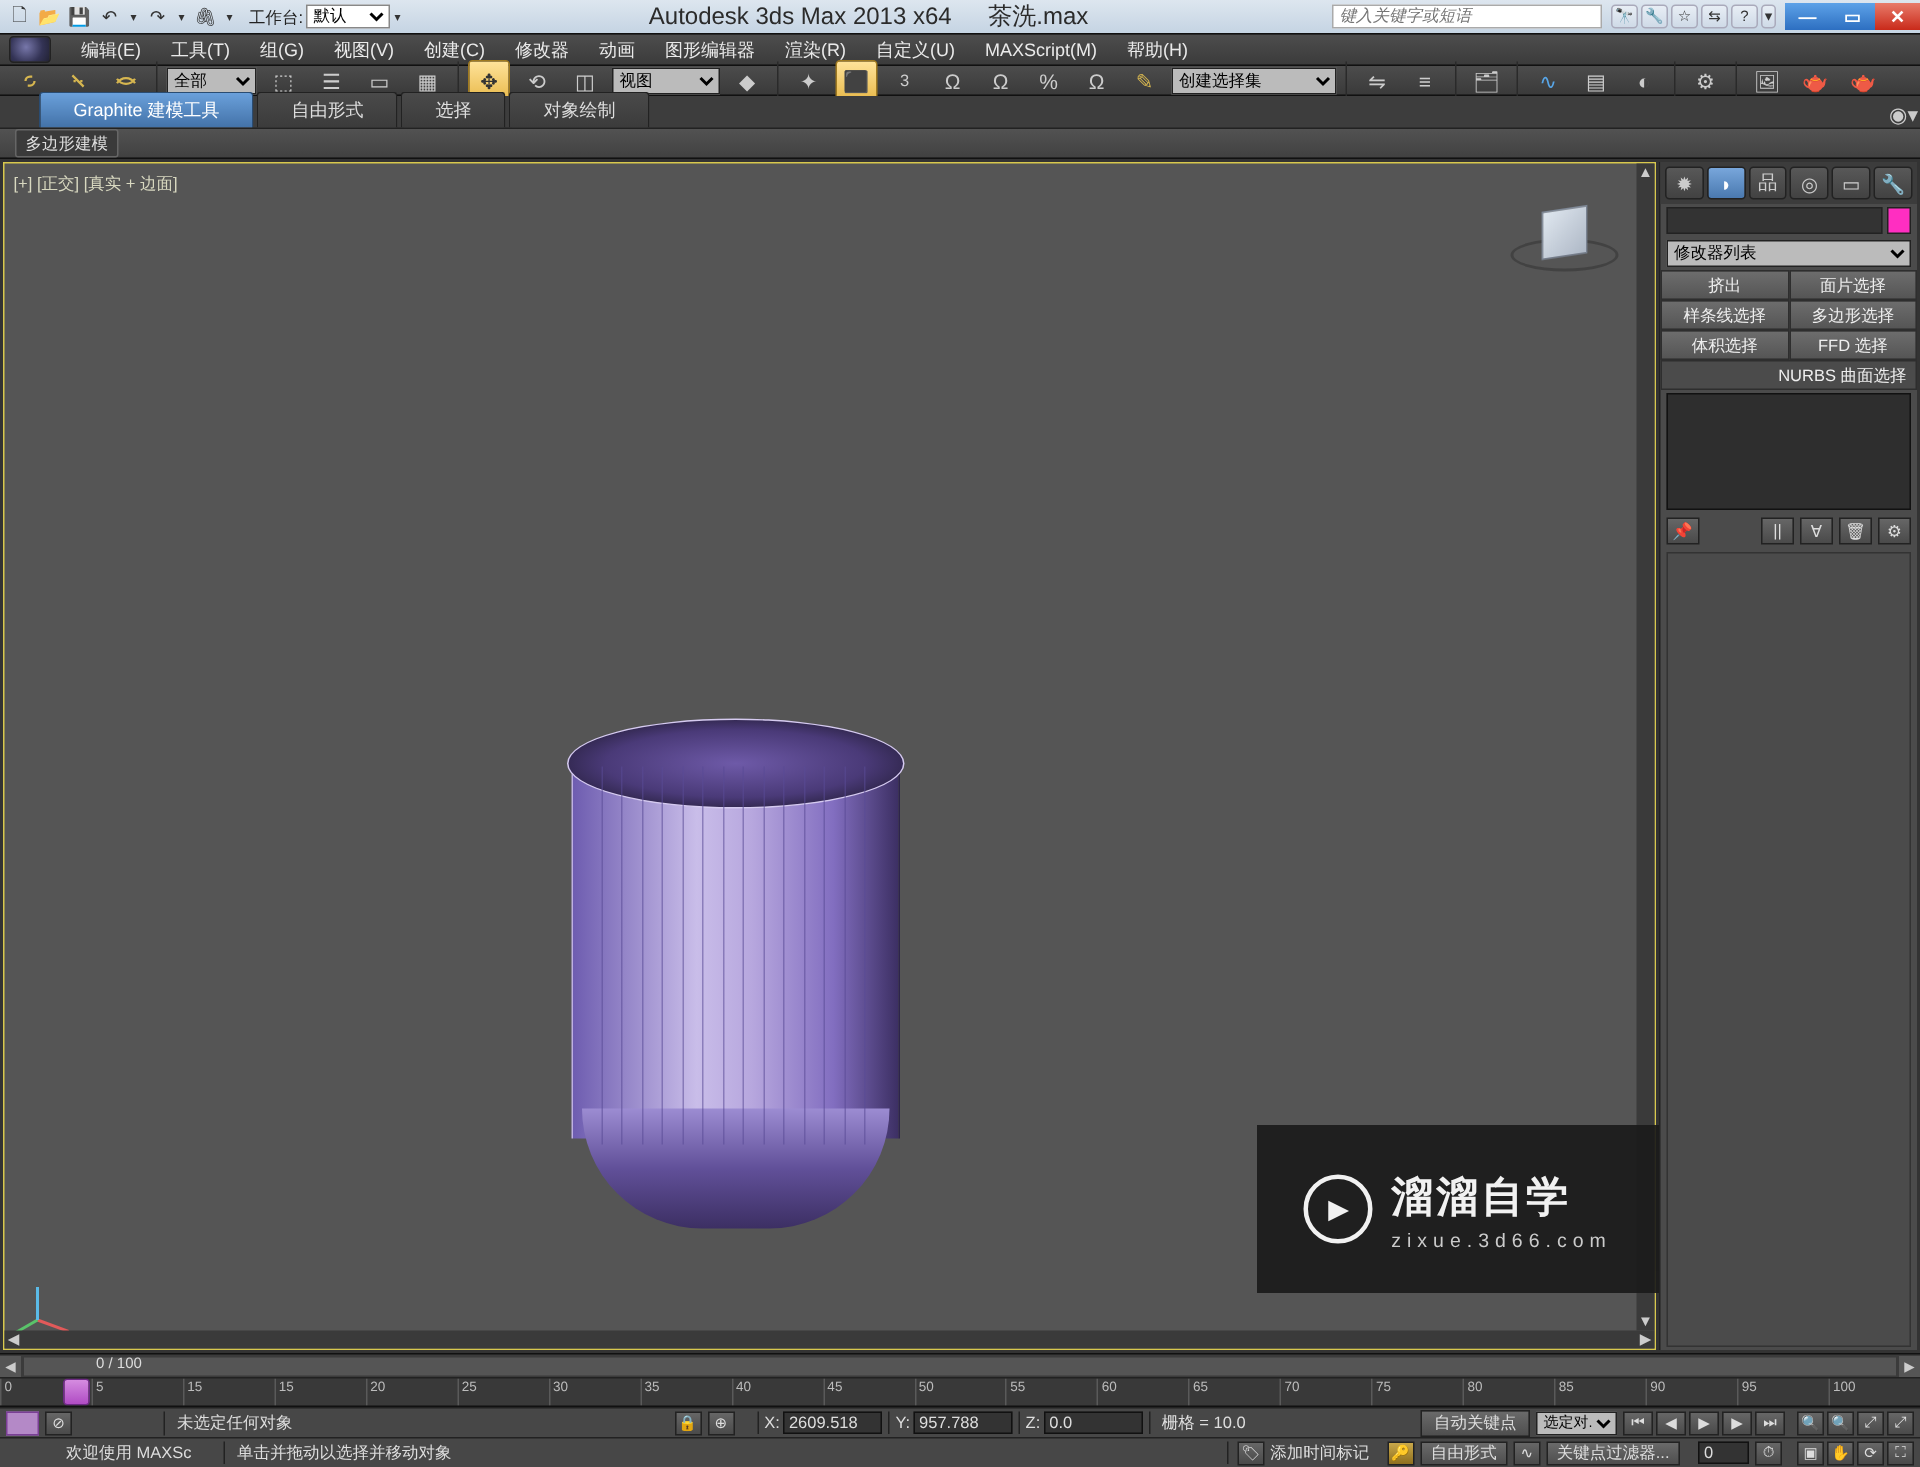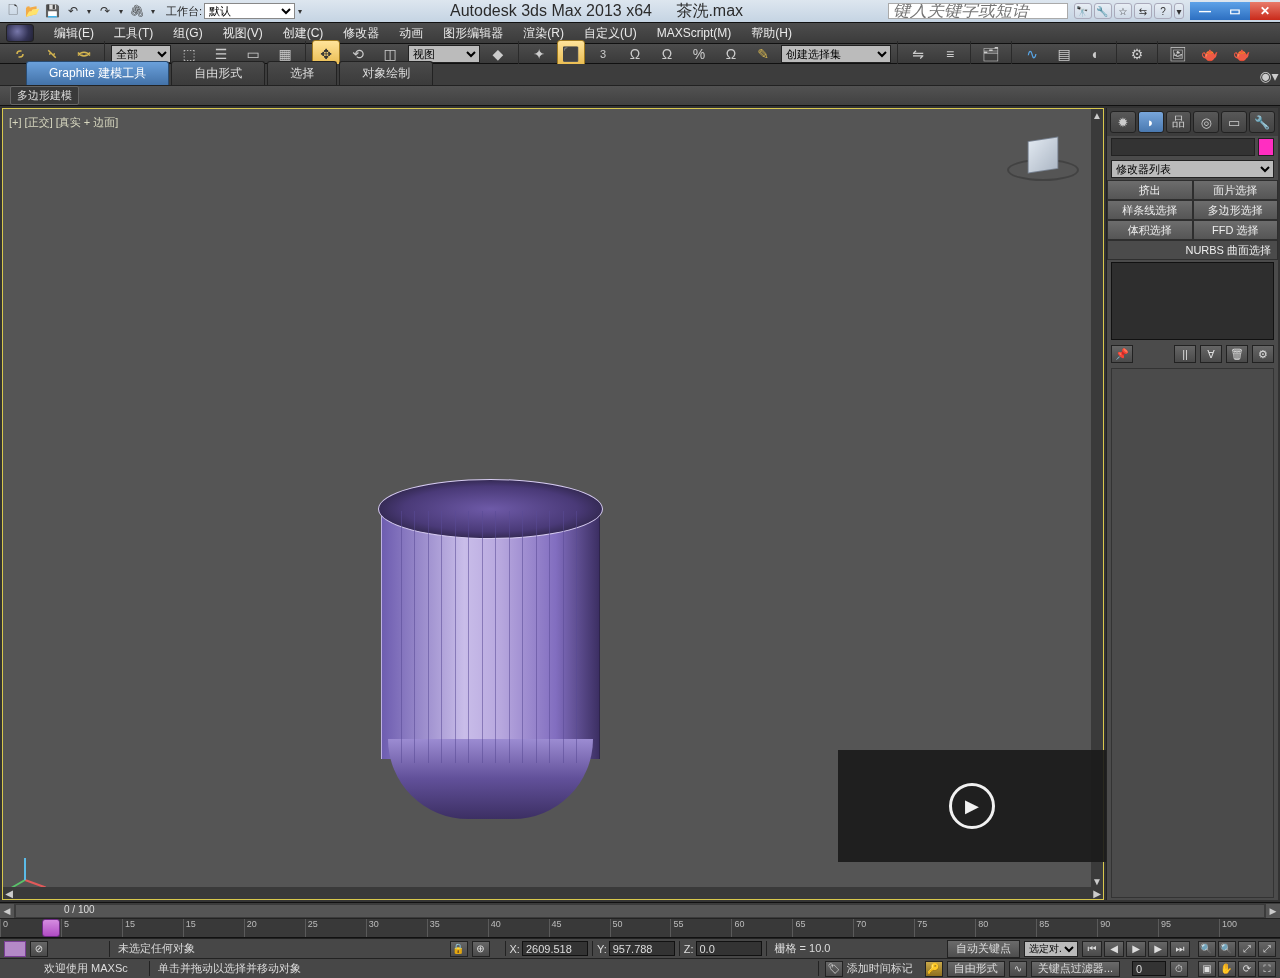--- a/index.html
+++ b/index.html
@@ -5,24 +5,24 @@
 * { margin: 0; padding: 0; box-sizing: border-box; font-family: "Microsoft YaHei", sans-serif; }
 html, body { width: 1280px; height: 978px; overflow: hidden; background: #333333; }
 body { display: flex; flex-direction: column; }
 
 
 .titlebar { background: linear-gradient(#dde6ef,#c5d4e3); height: 22px; display: flex; align-items: center; font-size: 11px; }
 .titlebar .qat { display: flex; align-items: center; gap: 2px; padding: 0 4px; }
 .qat-icon { width: 18px; height: 18px; display: flex; align-items: center; justify-content: center; font-size: 12px; color: #333; cursor: pointer; }
 .titlebar .wsblock { display: flex; align-items: center; margin-left: 4px; }
 .ws-label { font-size: 11px; color: #222; }
-.ws-select { width: 91px; height: 16px; background: #fff; border: 1px solid #888; font-size: 11px; margin-left: 2px; }
+.ws-select { width: 56px; height: 16px; background: #fff; border: 1px solid #888; font-size: 11px; margin-left: 2px; }
 .titlebar .title-center { flex: 1; text-align: center; color: #2b2b2b; font-size: 16px; }
 .titlebar .title-center .app { margin-right: 20px; }
-.titlebar .search { width: 180px; height: 16px; background: #fff; border: 1px solid #aaa; font-size: 17px; padding: 0 4px; color: #888; font-style: italic; margin-right: 6px; }
+.titlebar .search { width: 180px; height: 16px; background: #fff; border: 1px solid #aaa; font-size: 11px; padding: 0 4px; color: #888; font-style: italic; margin-right: 6px; }
 .titlebar .help-icons { display: flex; align-items: center; gap: 2px; }
 .help-icons .hi { background: linear-gradient(#e8eef5,#cfdae7); border: 1px solid #aab; width: 18px; height: 16px; border-radius: 3px; display: flex; align-items: center; justify-content: center; font-size: 10px; color: #333; }
 .titlebar .win-btns { display: flex; margin-left: 6px; }
 .win-btn { width: 30px; height: 18px; display: flex; align-items: center; justify-content: center; font-size: 12px; font-weight: bold; color: #fff; }
 .win-min { background: linear-gradient(#5da2e8,#2d6fc1); }
 .win-max { background: linear-gradient(#5da2e8,#2d6fc1); }
 .win-close { background: linear-gradient(#e87b6a,#c92a1a); }
 
 
 .menubar { background: linear-gradient(#4d4d4d,#3b3b3b); height: 22px; display: flex; align-items: center; padding: 0 6px; border-top: 1px solid #111; border-bottom: 1px solid #111; }
@@ -297,20 +297,24 @@
         <span class="sarrow">▶</span>
       </div>
       <div class="vp-scroll-v">
         <span class="sarrow">▲</span>
         <span class="sarrow">▼</span>
       </div>
     </div>
 
     <div class="watermark">
       <div class="wm-play">▶</div>
+      <div class="wm-text">
+        <div class="wm-title">溜溜自学</div>
+        <div class="wm-sub">zixue.3d66.com</div>
+      </div>
     </div>
   </div>
 
   <div class="cmdpanel">
     <div class="cp-tabs">
       <div class="cp-tab">✹</div>
       <div class="cp-tab active">◗</div>
       <div class="cp-tab">品</div>
       <div class="cp-tab">◎</div>
       <div class="cp-tab">▭</div>

